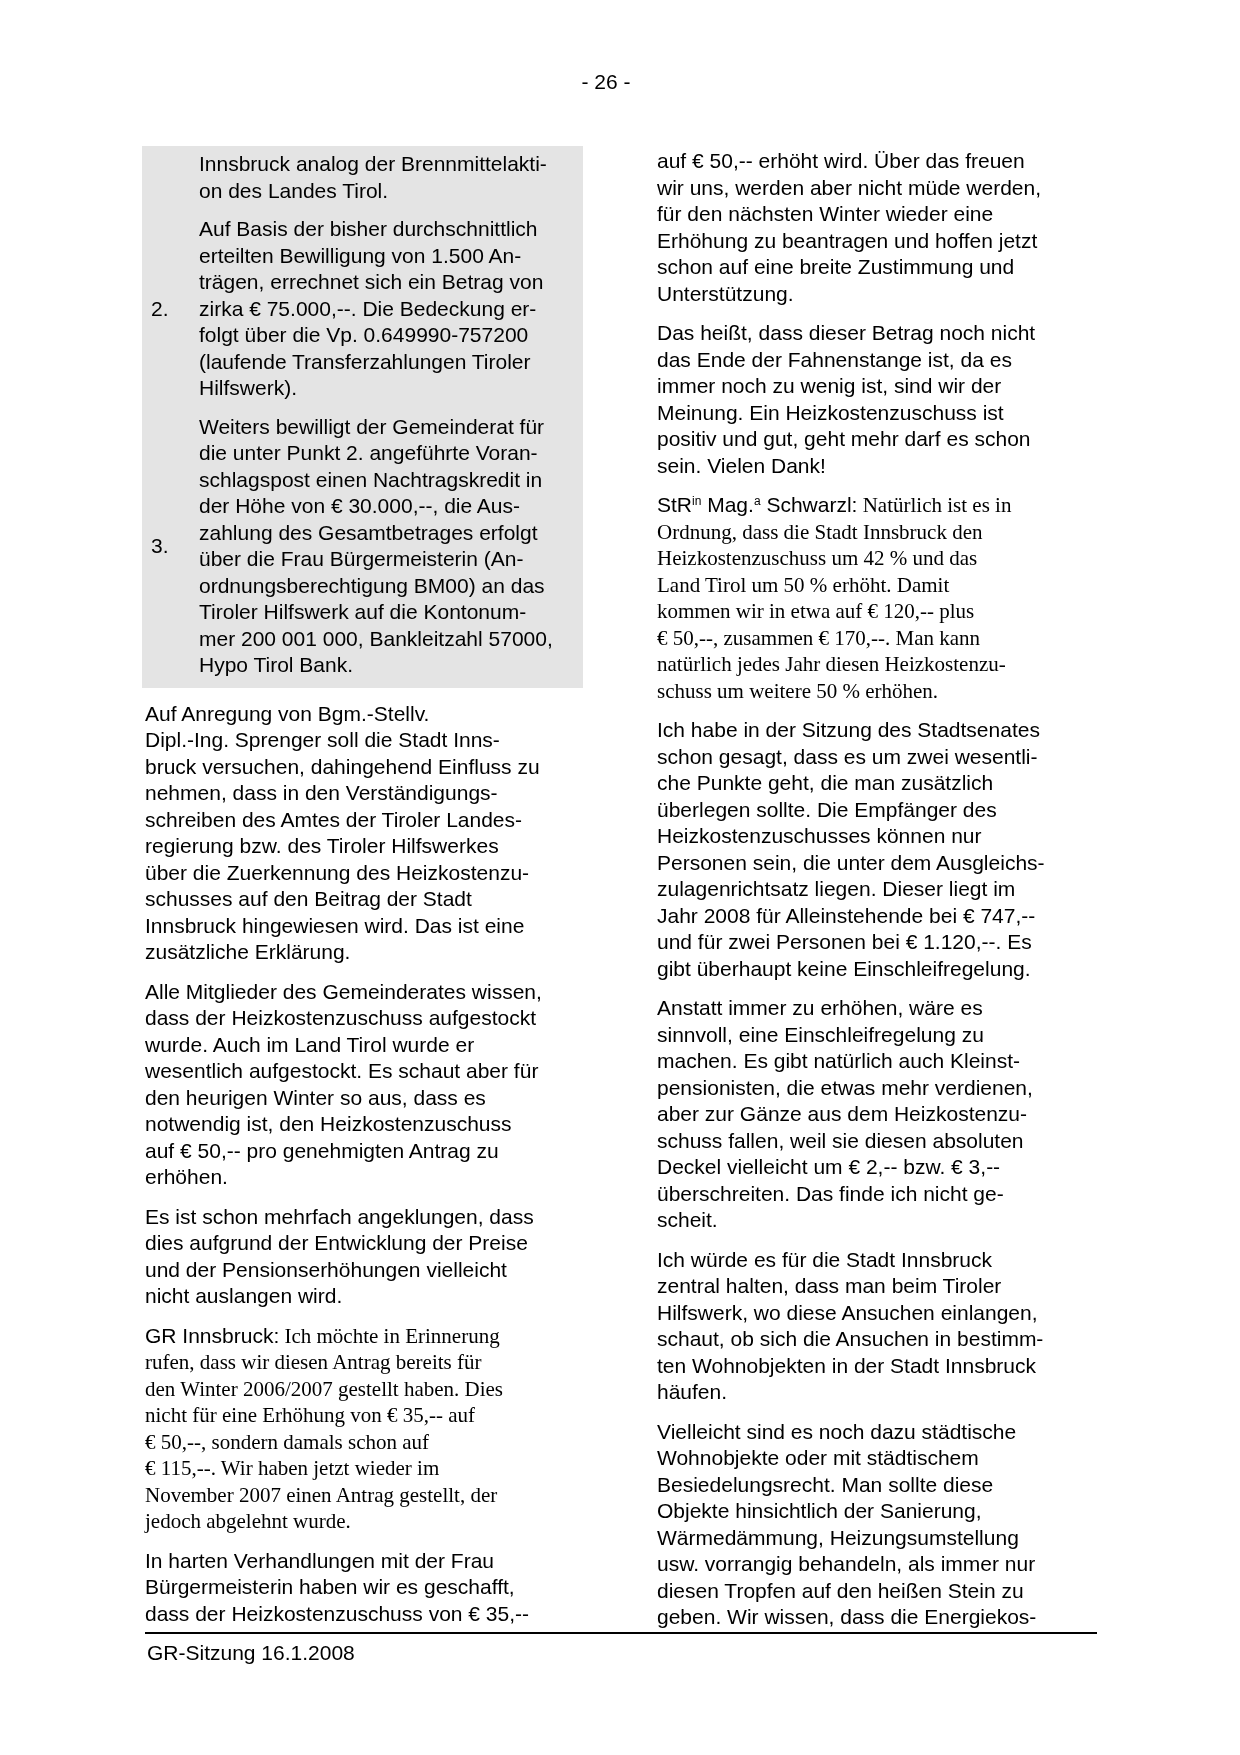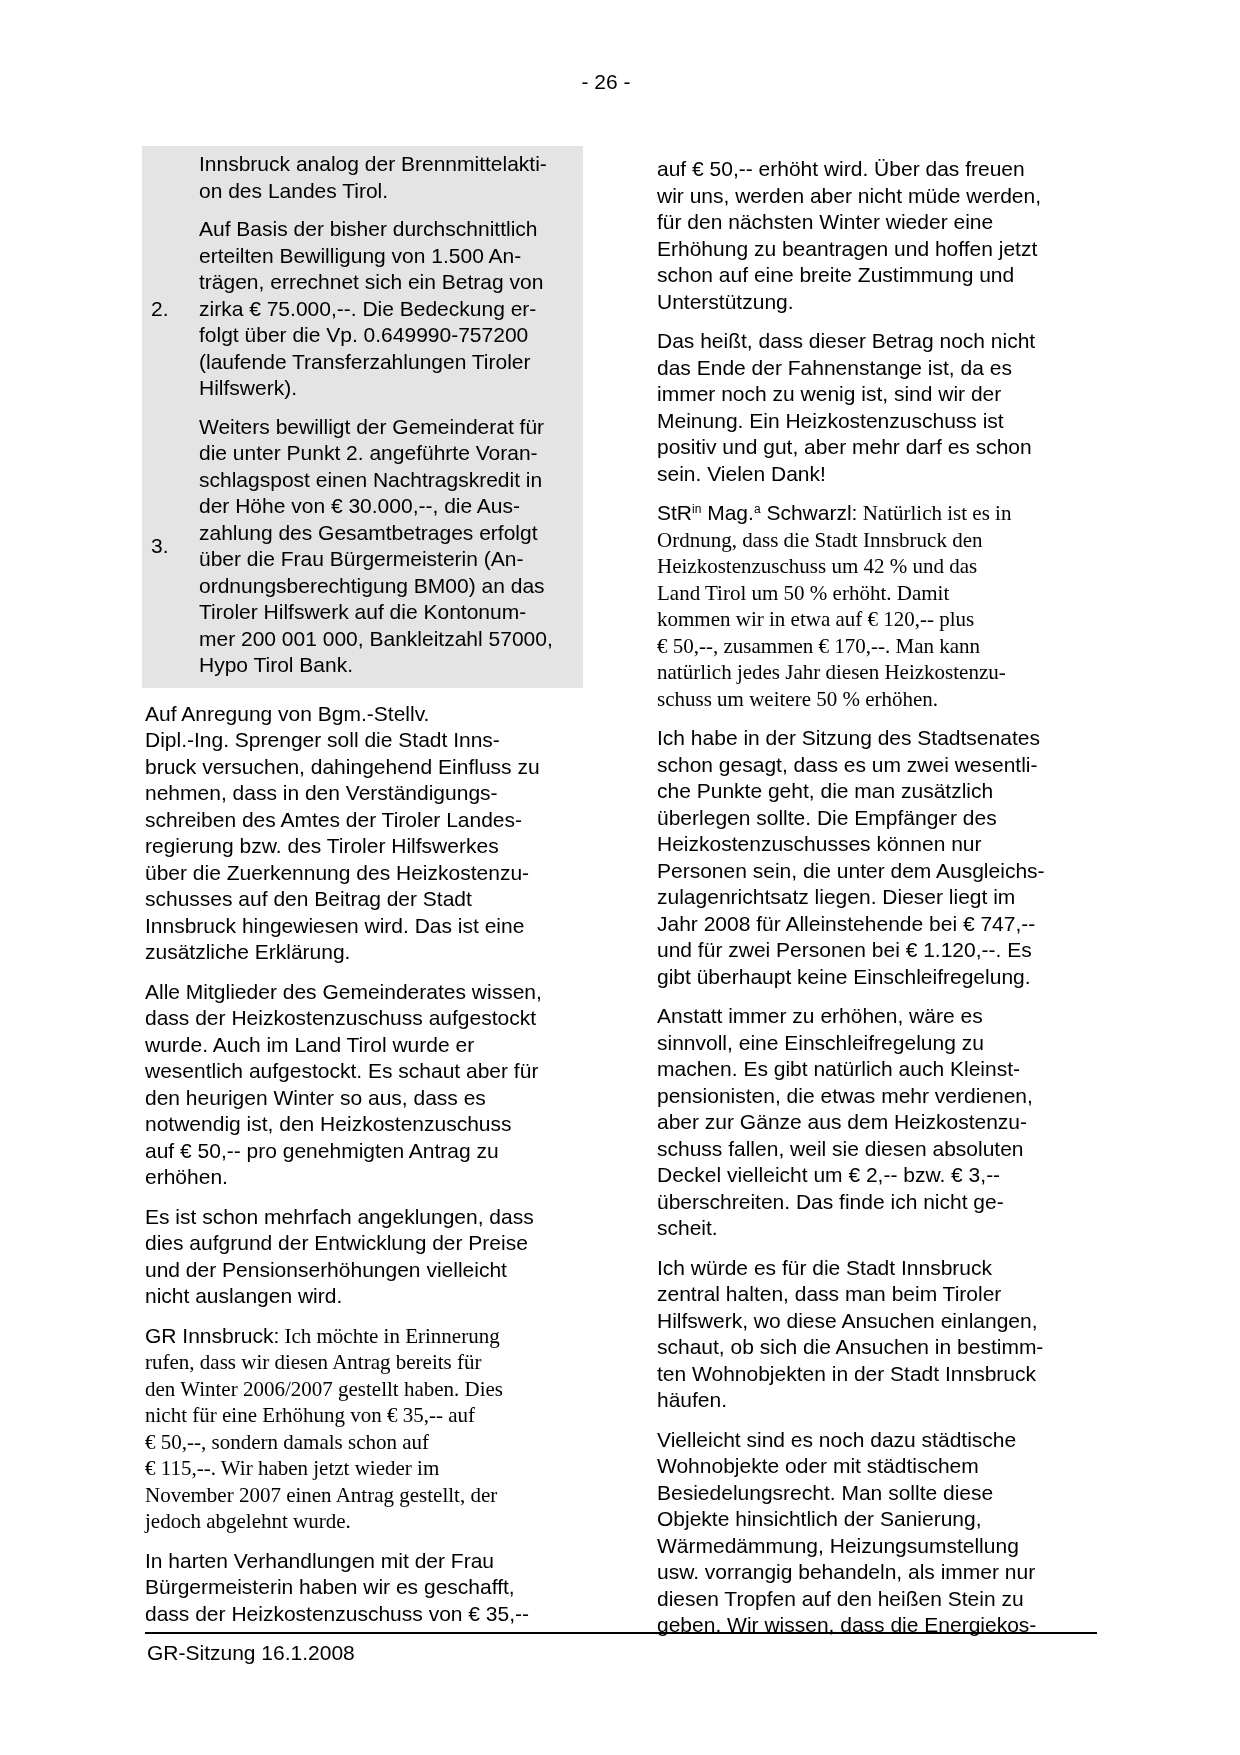--- a/index.html
+++ b/index.html
@@ -18,21 +18,21 @@
     position: absolute;
     top: 69px;
     left: 0;
     width: 1212px;
     text-align: center;
   }
   .col { position: absolute; }
   .col-left  { left: 145px; top: 146px; width: 470px; }
   .col-right { left: 657px; top: 148px; width: 470px; }
   .col p { margin: 13px 0 0 0; white-space: pre-line; }
-  .col p:first-child { margin-top: 8px; }
+  .col p:first-child { margin-top: 0; }
   .highlight {
     box-sizing: border-box;
     width: 441px;
     margin-left: -3px;
     background: #e4e4e4;
     padding: 5px 6px 9px 9px;
   }
   .hl-item { display: flex; align-items: center; }
   .hl-item + .hl-item { margin-top: 12px; }
   .hl-marker { flex: none; width: 48px; }
@@ -135,21 +135,21 @@
     <p>auf € 50,-- erhöht wird. Über das freuen
 wir uns, werden aber nicht müde werden,
 für den nächsten Winter wieder eine
 Erhöhung zu beantragen und hoffen jetzt
 schon auf eine breite Zustimmung und
 Unterstützung.</p>
     <p>Das heißt, dass dieser Betrag noch nicht
 das Ende der Fahnenstange ist, da es
 immer noch zu wenig ist, sind wir der
 Meinung. Ein Heizkostenzuschuss ist
-positiv und gut, aber mehr darf es schon
+positiv und gut, geht mehr darf es schon
 sein. Vielen Dank!</p>
     <p><strong>StR<sup>in</sup> Mag.<sup>a</sup> Schwarzl:</strong><span class="speech-text"> Natürlich ist es in
 Ordnung, dass die Stadt Innsbruck den
 Heizkostenzuschuss um 42 % und das
 Land Tirol um 50 % erhöht. Damit
 kommen wir in etwa auf € 120,-- plus
 € 50,--, zusammen € 170,--. Man kann
 natürlich jedes Jahr diesen Heizkostenzu-
 schuss um weitere 50 % erhöhen.</span></p>
     <p>Ich habe in der Sitzung des Stadtsenates

